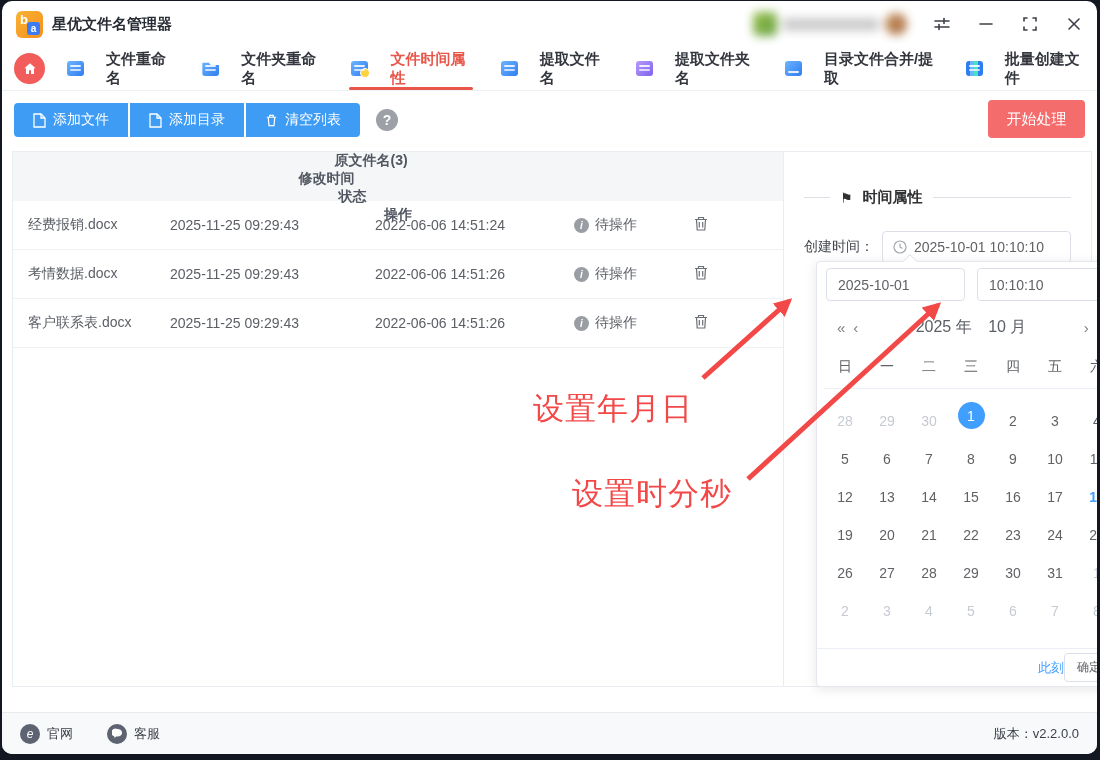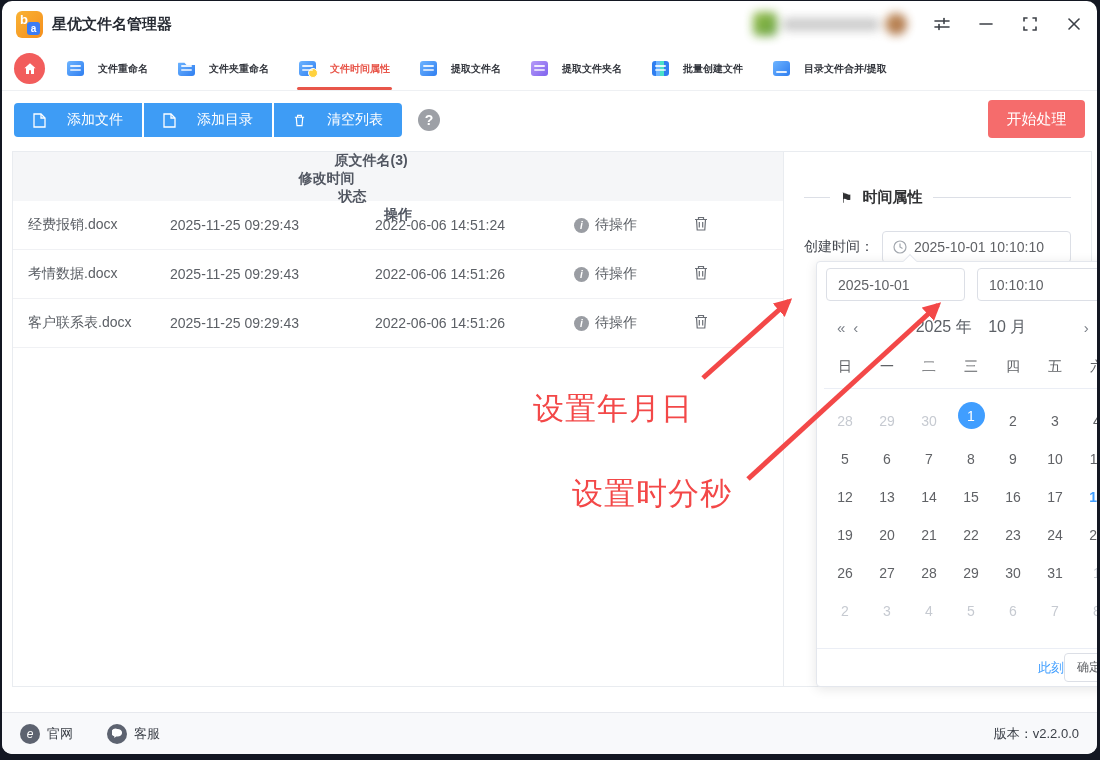--- a/index.html
+++ b/index.html
@@ -23,41 +23,41 @@
   .acc-text { width:96px; height:13px; border-radius:3px; background:#c9c9c9; }
   .acc-vip { width:22px; height:22px; border-radius:50%; background:linear-gradient(135deg,#c08a56,#a5683a); }
   .winbtn { width:18px; height:18px; display:flex; align-items:center; justify-content:center; cursor:pointer; }
   .winbtn svg { display:block; }
 
   
   .tabbar { height:44px; display:flex; align-items:center; border-bottom:1px solid #eef0f3; padding:0 12px; position:relative; }
   .homebtn { width:31px; height:31px; border-radius:50%; background:#f25d5c; display:flex; align-items:center;
              justify-content:center; margin-right:22px; flex:none; cursor:pointer; }
   .tabs { display:flex; align-items:stretch; gap:30px; height:100%; }
-  .tab { display:flex; align-items:center; gap:14px; font-size:10px; font-weight:600; color:#33363d;
+  .tab { display:flex; align-items:center; gap:22px; font-size:15px; font-weight:600; color:#33363d;
          position:relative; cursor:pointer; }
   .tab.active { color:#e8564a; }
   .tab.active::after { content:""; position:absolute; left:-2px; right:-2px; bottom:0; height:3px;
                        background:#e8564a; border-radius:2px; }
   .ti { width:17px; height:15px; border-radius:3px; background:linear-gradient(135deg,#6db4ff,#2f7ef0);
         position:relative; flex:none; }
   .ti::after { content:""; position:absolute; left:3px; top:4px; right:3px; height:2px;
                background:rgba(255,255,255,.85); border-radius:1px; box-shadow:0 4px 0 rgba(255,255,255,.7); }
   .ti-folder-icon, .ti-clock-folder-icon { clip-path:polygon(0 12%,38% 12%,50% 26%,100% 26%,100% 100%,0 100%); }
   .ti-folder-extract-icon { background:linear-gradient(135deg,#b79bf8,#7e62ee); }
   .ti-clock-file-icon::before, .ti-clock-folder-icon::before { content:""; position:absolute; right:-2px; bottom:-2px;
         width:8px; height:8px; border-radius:50%; background:#ffd23e; border:1px solid #fff; }
   .ti-books-icon { background:repeating-linear-gradient(90deg,#2f7ef0 0 4px,#6db4ff 4px 8px,#49e0c8 8px 12px,#2f7ef0 12px 17px); }
   .ti-drive-icon::after { box-shadow:none; top:auto; bottom:3px; }
 
   
   .toolbar { height:58px; display:flex; align-items:center; padding:0 12px; position:relative; }
   .btn-group { display:flex; border-radius:4px; overflow:hidden; }
   .blue-btn { background:#3e9cf5; color:#fff; font-size:14px; height:34px; display:flex; align-items:center;
-              gap:21px; padding:0 19px; border:none; cursor:pointer; font-family:inherit; }
+              gap:7px; padding:0 19px; border:none; cursor:pointer; font-family:inherit; }
   .blue-btn + .blue-btn { border-left:2px solid #fff; }
   .help { width:22px; height:22px; border-radius:50%; background:#9da0a6; color:#fff; font-size:14px; font-weight:bold;
           display:flex; align-items:center; justify-content:center; margin-left:16px; cursor:pointer; }
   .start-btn { position:absolute; right:12px; top:9px; width:97px; height:38px; background:#f56c6c; color:#fff;
                border:none; border-radius:4px; font-size:15px; cursor:pointer; font-family:inherit; }
 
   
   .main { position:absolute; left:10px; top:150px; width:1080px; height:536px;
           border:1px solid #e9ecf0; display:flex; background:#fff; }
   .tablewrap { width:770px; flex:none; }
@@ -196,26 +196,26 @@
   </div>
         <div class="tab">
     <span class="ti ti-doc-icon"></span>
     <span class="tlabel">提取文件名</span>
   </div>
         <div class="tab">
     <span class="ti ti-folder-extract-icon"></span>
     <span class="tlabel">提取文件夹名</span>
   </div>
         <div class="tab">
+    <span class="ti ti-drive-icon"></span>
+    <span class="tlabel">目录文件合并/提取</span>
+  </div>
+        <div class="tab">
     <span class="ti ti-books-icon"></span>
     <span class="tlabel">批量创建文件</span>
-  </div>
-        <div class="tab">
-    <span class="ti ti-drive-icon"></span>
-    <span class="tlabel">目录文件合并/提取</span>
   </div>
       </div>
   </nav>
 
   <div class="toolbar">
     <div class="btn-group">
       <button class="blue-btn">
         <svg width="13" height="15" viewBox="0 0 13 15" fill="none" stroke="#fff" stroke-width="1.3">
             <path d="M1 1h7l4 4v9H1z"></path>
             <path d="M8 1v4h4"></path>

